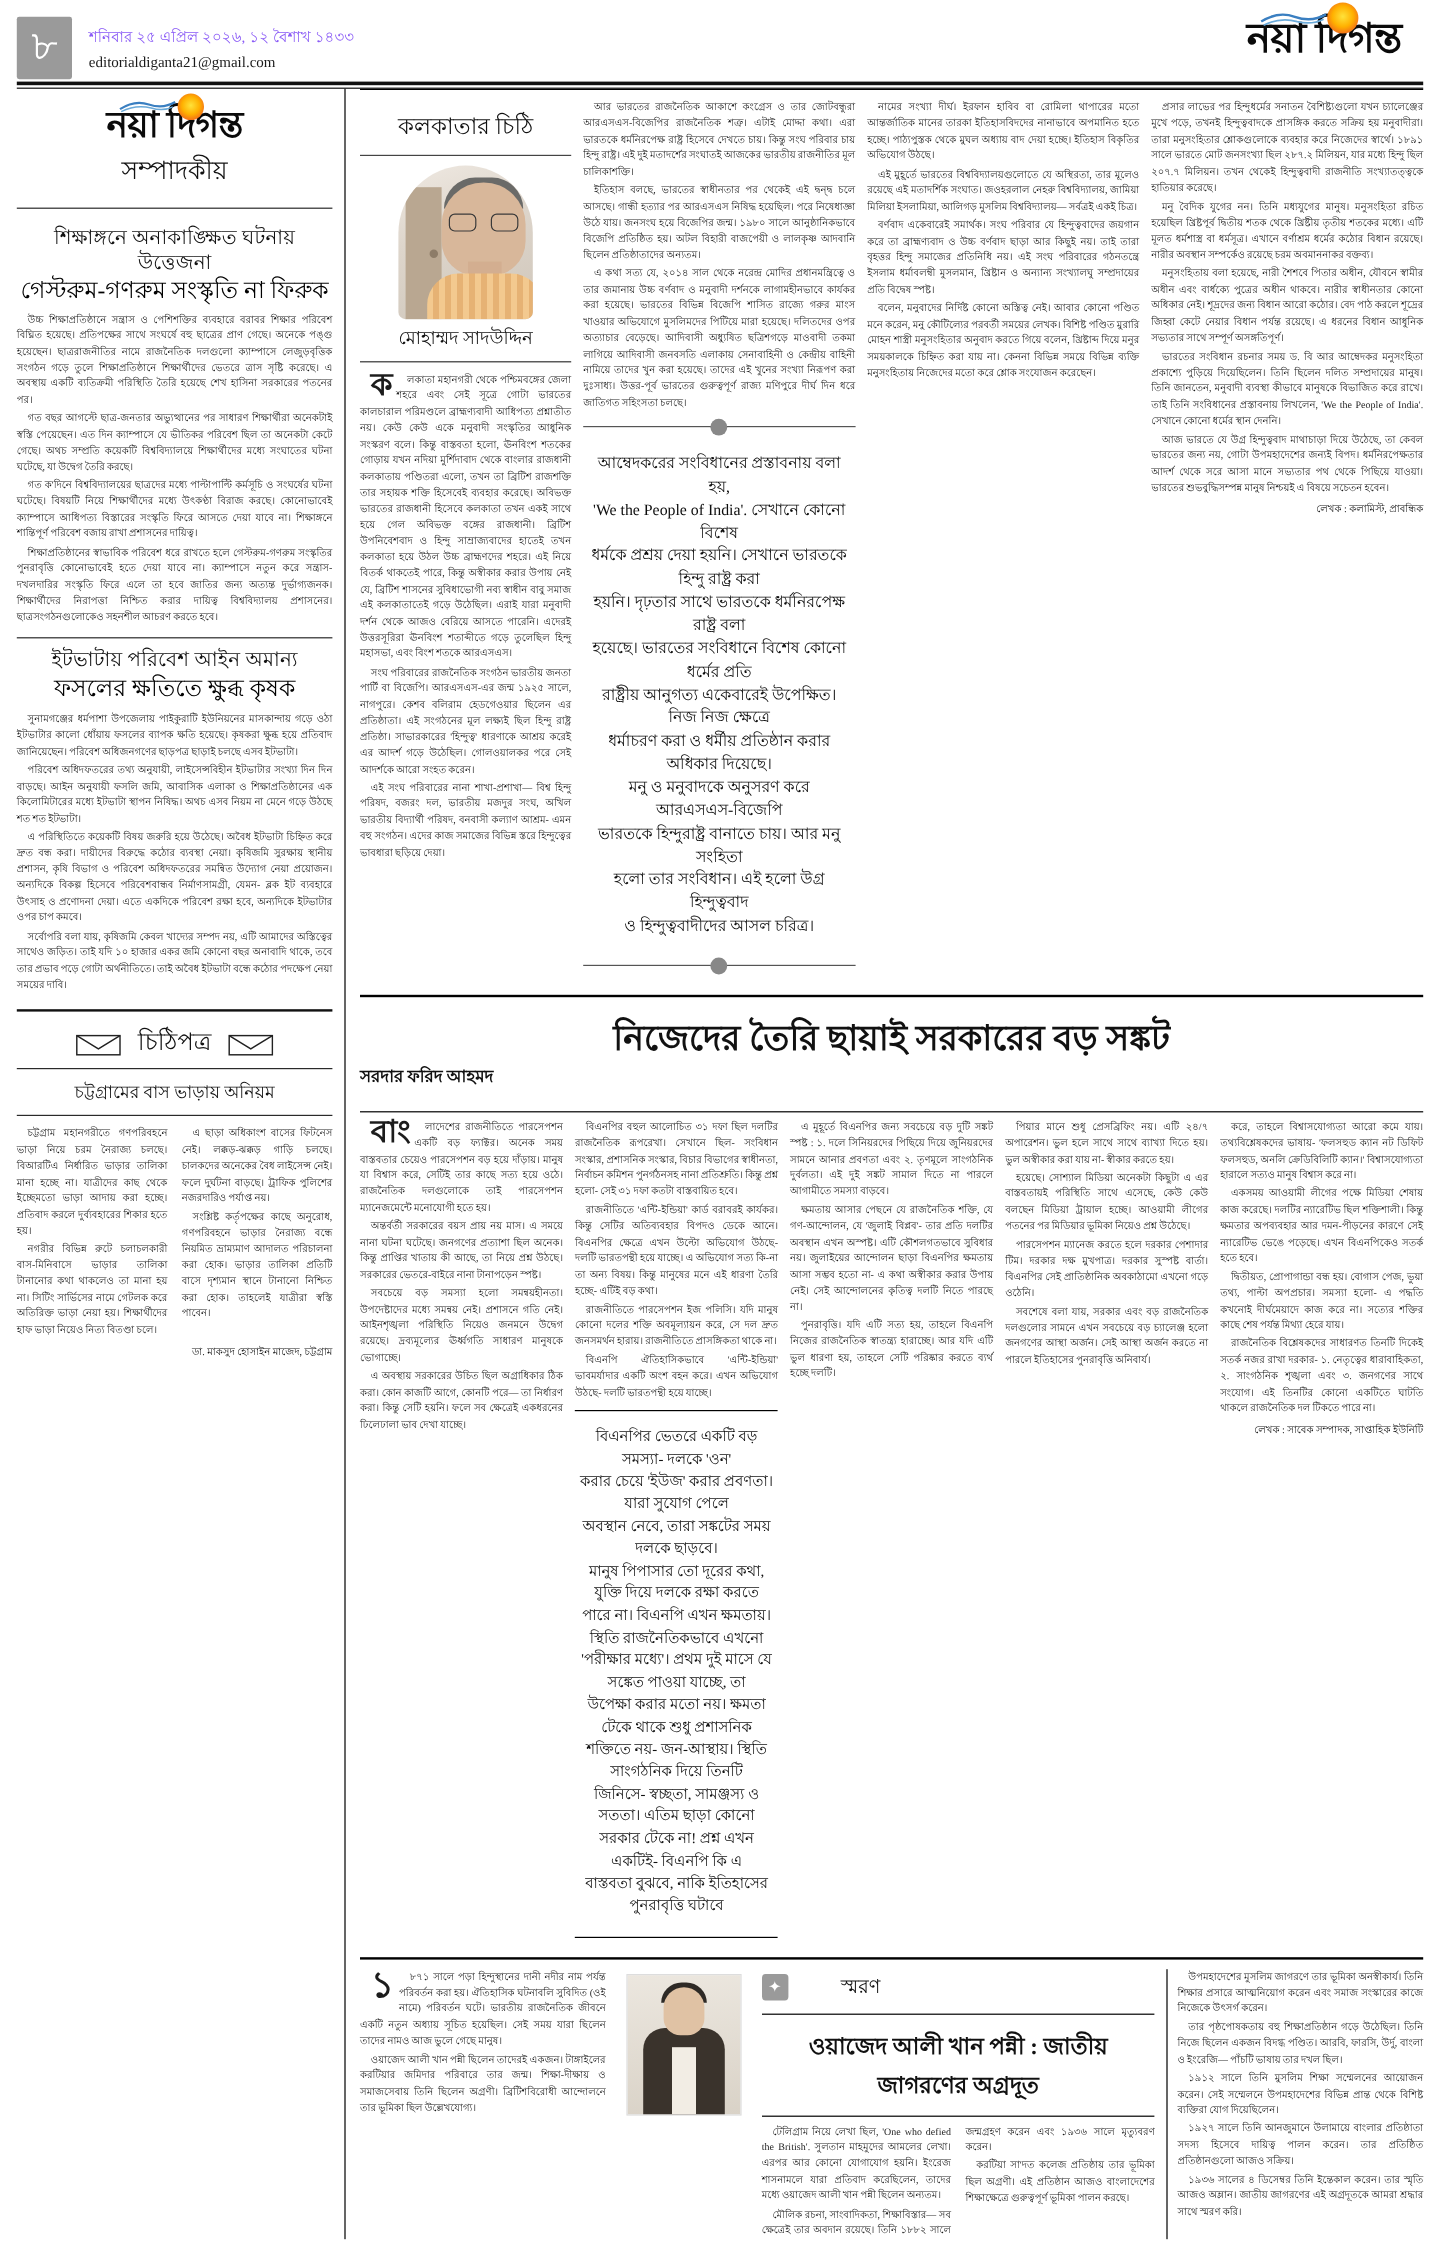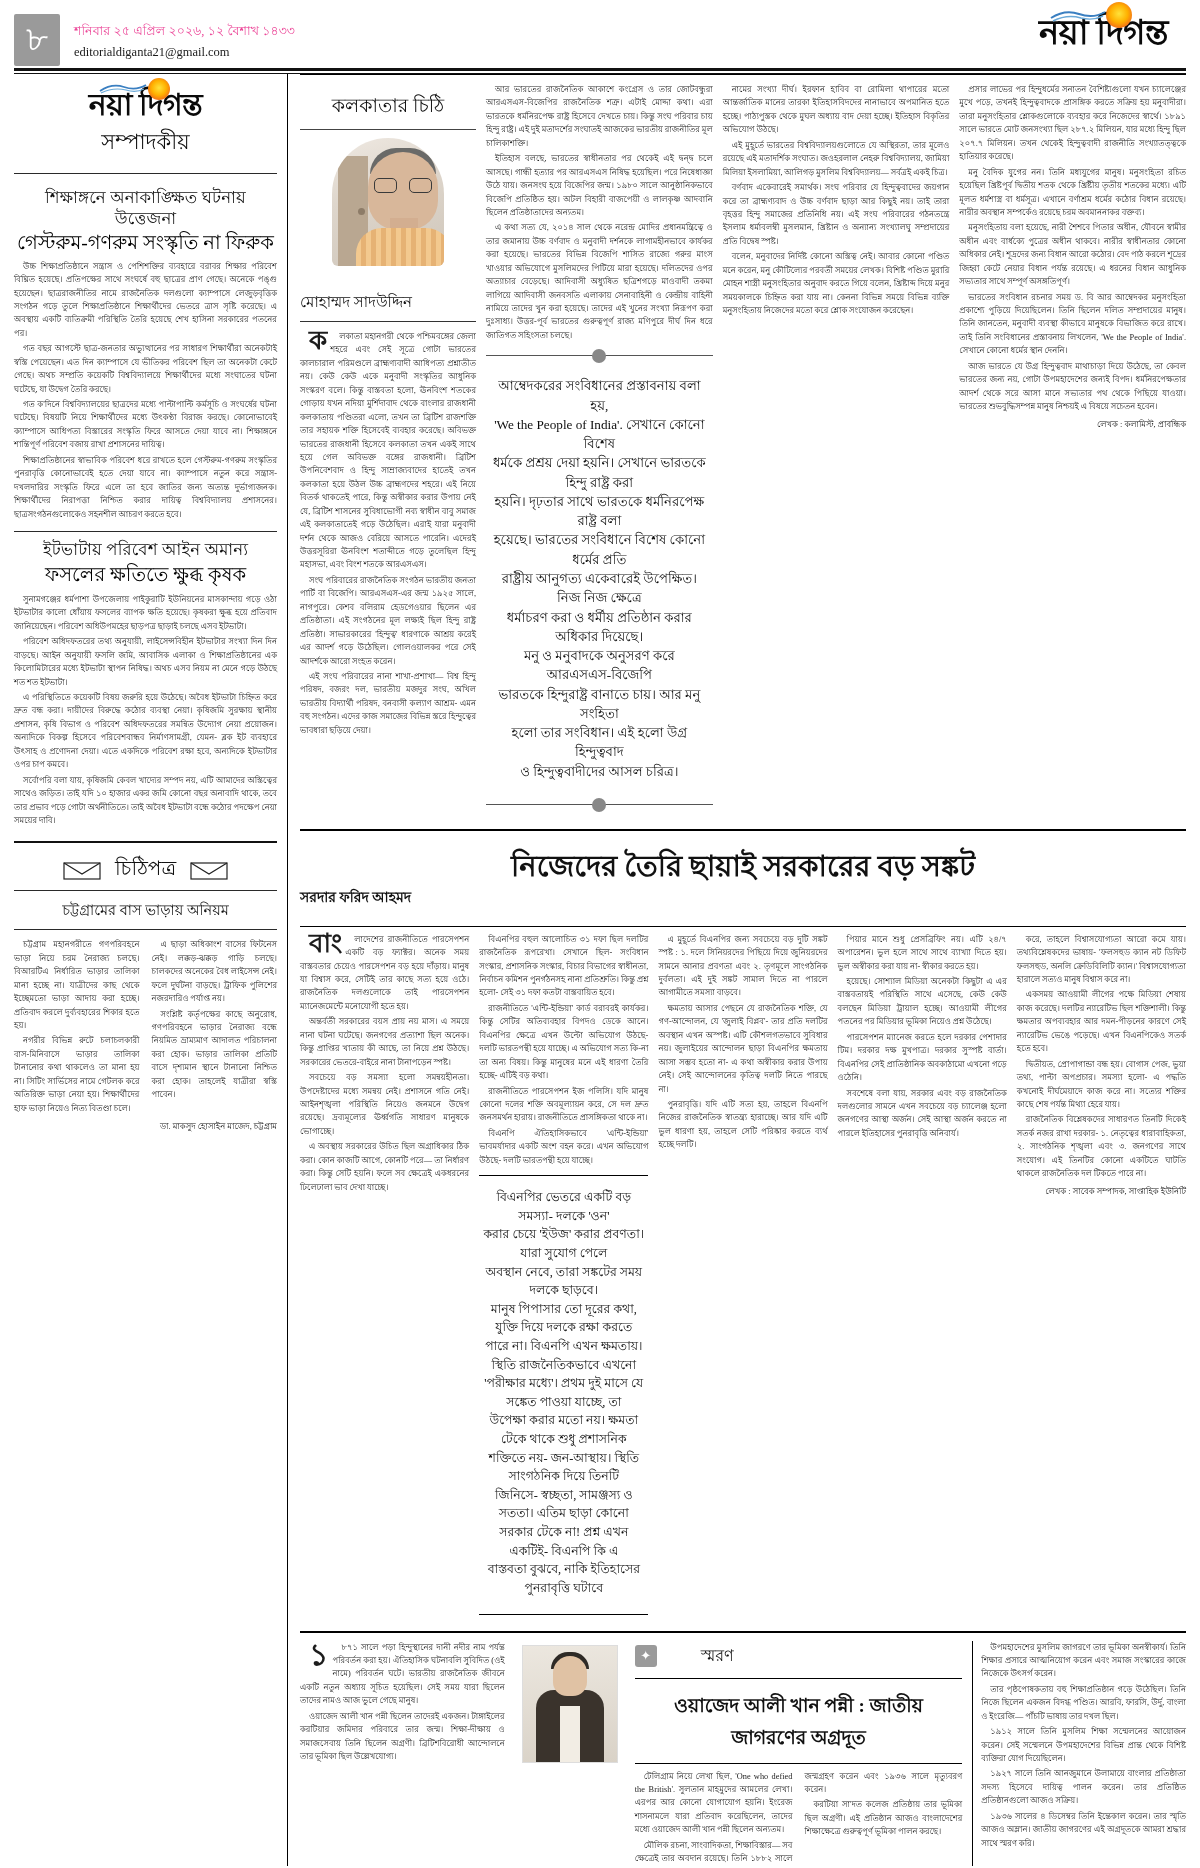--- a/index.html
+++ b/index.html
@@ -21,21 +21,21 @@
   }
   .mast-badge {
     width: 46px; height: 52px; margin: 6px 14px 0 14px;
     background: #9a9a9a; color: #fff;
     display: flex; align-items: center; justify-content: center;
     font-size: 34px; line-height: 1; font-weight: 400;
     border-radius: 2px;
     font-family: "Liberation Serif", serif;
   }
   .mast-dateblock { margin-top: 14px; flex: 0 0 auto; }
-  .mast-date { font-size: 12.5px; letter-spacing: .1px; color: #ec4899; }
+  .mast-date { font-size: 12.5px; letter-spacing: .1px; color: #8b5cf6; }
   .mast-email { font-size: 12.5px; color: #1a1a1a; margin-top: 3px; font-family:"Liberation Serif",serif;}
   .mast-spacer { flex: 1 1 auto; }
   .mast-logo { margin-top: 8px; margin-right: 18px; }
 
   
   .logo-lockup { position: relative; display: inline-block; }
   .logo-text {
     font-size: 34px; font-weight: bold; letter-spacing: -0.5px;
     color: #0a0a0a; line-height: 1;
     font-family: "Liberation Serif","DejaVu Serif",serif;
@@ -124,21 +124,21 @@
   .p-head { position:absolute; left:36px; top:14px; width:70px; height:78px; border-radius:36px 36px 30px 30px; background:#d8b79a;}
   .p-hair { position:absolute; left:38px; top:10px; width:66px; height:26px; border-radius:33px 33px 0 0; background:#6a6a68;}
   .p-glass { position:absolute; left:42px; top:40px; width:58px; height:15px;}
   .p-glass span{position:absolute;width:23px;height:15px;border:1.6px solid #3a3a3a;border-radius:5px;}
   .p-glass span:first-child{left:0;} .p-glass span:last-child{right:0;}
   .p-shirt{position:absolute;left:24px;bottom:0;width:96px;height:38px;border-radius:26px 26px 0 0;
     background:repeating-linear-gradient(90deg,#f3c98f 0 5px,#e6b274 5px 10px);}
   .p-neck{position:absolute;left:58px;bottom:28px;width:28px;height:20px;background:#d3ae90;}
 
   .byline {
-    font-size: 15px; text-align: left; margin-top: 24px; padding-bottom: 6px;
+    font-size: 15px; text-align: center; margin-top: 4px; padding-bottom: 6px;
   }
   .byline-rule { height: 1px; background: #333; margin-bottom: 8px; }
 
   
   .dropcap::first-letter {
     float: left; font-size: 26px; line-height: .86; padding-right: 3px; font-weight: bold;
   }
 
   
   .pullquote {
@@ -244,21 +244,21 @@
         <p>গত ক'দিনে বিশ্ববিদ্যালয়ের ছাত্রদের মধ্যে পাল্টাপাল্টি কর্মসূচি ও সংঘর্ষের ঘটনা ঘটেছে। বিষয়টি নিয়ে শিক্ষার্থীদের মধ্যে উৎকণ্ঠা বিরাজ করছে। কোনোভাবেই ক্যাম্পাসে আধিপত্য বিস্তারের সংস্কৃতি ফিরে আসতে দেয়া যাবে না। শিক্ষাঙ্গনে শান্তিপূর্ণ পরিবেশ বজায় রাখা প্রশাসনের দায়িত্ব।</p>
         <p>শিক্ষাপ্রতিষ্ঠানের স্বাভাবিক পরিবেশ ধরে রাখতে হলে গেস্টরুম-গণরুম সংস্কৃতির পুনরাবৃত্তি কোনোভাবেই হতে দেয়া যাবে না। ক্যাম্পাসে নতুন করে সন্ত্রাস-দখলদারির সংস্কৃতি ফিরে এলে তা হবে জাতির জন্য অত্যন্ত দুর্ভাগ্যজনক। শিক্ষার্থীদের নিরাপত্তা নিশ্চিত করার দায়িত্ব বিশ্ববিদ্যালয় প্রশাসনের। ছাত্রসংগঠনগুলোকেও সহনশীল আচরণ করতে হবে।</p>
       </div>
 
       <div class="hr-thin" style="margin:10px 0 8px"></div>
 
       <h2 class="ed-kicker">ইটভাটায় পরিবেশ আইন অমান্য</h2>
       <h1 class="ed-title">ফসলের ক্ষতিতে ক্ষুব্ধ কৃষক</h1>
 
       <div class="bodytext" style="margin-top:6px">
-        <p>সুনামগঞ্জের ধর্মপাশা উপজেলায় পাইকুরাটি ইউনিয়নের মাসকান্দায় গড়ে ওঠা ইটভাটার কালো ধোঁয়ায় ফসলের ব্যাপক ক্ষতি হয়েছে। কৃষকরা ক্ষুব্ধ হয়ে প্রতিবাদ জানিয়েছেন। পরিবেশ অধিউপমহের ছাড়পত্র ছাড়াই চলছে এসব ইটভাটা।</p>
+        <p>সুনামগঞ্জের ধর্মপাশা উপজেলায় পাইকুরাটি ইউনিয়নের মাসকান্দায় গড়ে ওঠা ইটভাটার কালো ধোঁয়ায় ফসলের ব্যাপক ক্ষতি হয়েছে। কৃষকরা ক্ষুব্ধ হয়ে প্রতিবাদ জানিয়েছেন। পরিবেশ অধিজনগণের ছাড়পত্র ছাড়াই চলছে এসব ইটভাটা।</p>
         <p>পরিবেশ অধিদফতরের তথ্য অনুযায়ী, লাইসেন্সবিহীন ইটভাটার সংখ্যা দিন দিন বাড়ছে। আইন অনুযায়ী ফসলি জমি, আবাসিক এলাকা ও শিক্ষাপ্রতিষ্ঠানের এক কিলোমিটারের মধ্যে ইটভাটা স্থাপন নিষিদ্ধ। অথচ এসব নিয়ম না মেনে গড়ে উঠছে শত শত ইটভাটা।</p>
         <p>এ পরিস্থিতিতে কয়েকটি বিষয় জরুরি হয়ে উঠেছে। অবৈধ ইটভাটা চিহ্নিত করে দ্রুত বন্ধ করা। দায়ীদের বিরুদ্ধে কঠোর ব্যবস্থা নেয়া। কৃষিজমি সুরক্ষায় স্থানীয় প্রশাসন, কৃষি বিভাগ ও পরিবেশ অধিদফতরের সমন্বিত উদ্যোগ নেয়া প্রয়োজন। অন্যদিকে বিকল্প হিসেবে পরিবেশবান্ধব নির্মাণসামগ্রী, যেমন- ব্লক ইট ব্যবহারে উৎসাহ ও প্রণোদনা দেয়া। এতে একদিকে পরিবেশ রক্ষা হবে, অন্যদিকে ইটভাটার ওপর চাপ কমবে।</p>
         <p>সর্বোপরি বলা যায়, কৃষিজমি কেবল খাদ্যের সম্পদ নয়, এটি আমাদের অস্তিত্বের সাথেও জড়িত। তাই যদি ১০ হাজার একর জমি কোনো বছর অনাবাদি থাকে, তবে তার প্রভাব পড়ে গোটা অর্থনীতিতে। তাই অবৈধ ইটভাটা বন্ধে কঠোর পদক্ষেপ নেয়া সময়ের দাবি।</p>
       </div>
 
       <div class="hr-thick" style="margin-top:14px"></div>
 
       <div class="letters-head">
         <span class="env">
           <svg viewBox="0 0 40 22" width="40" height="22">

